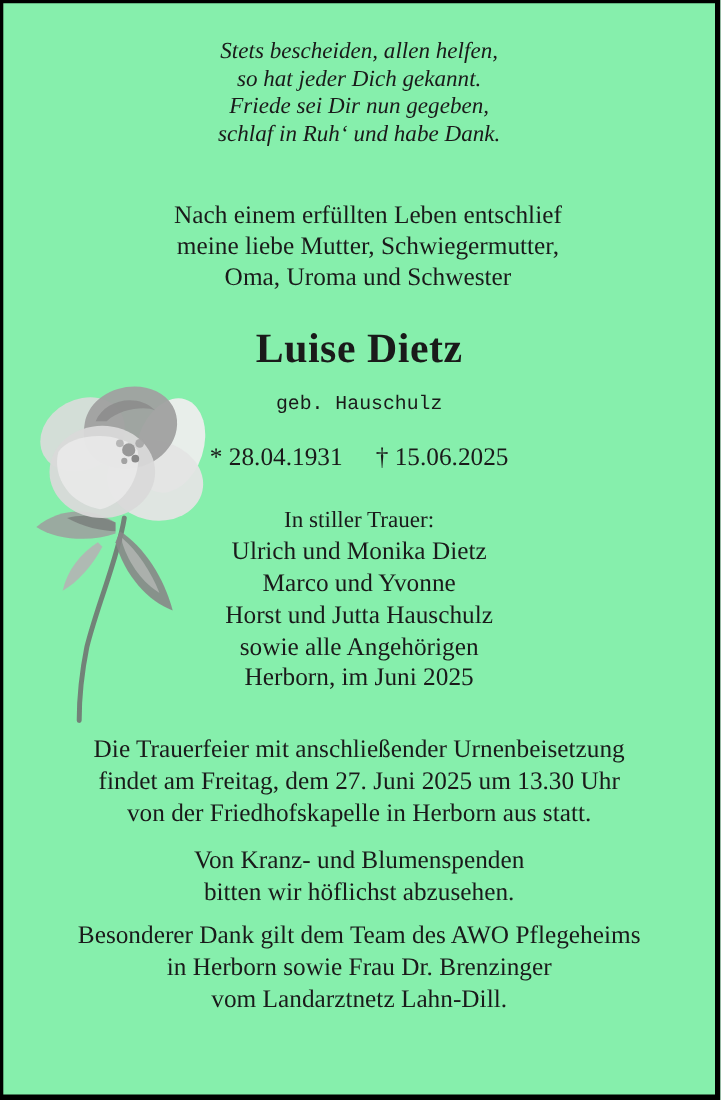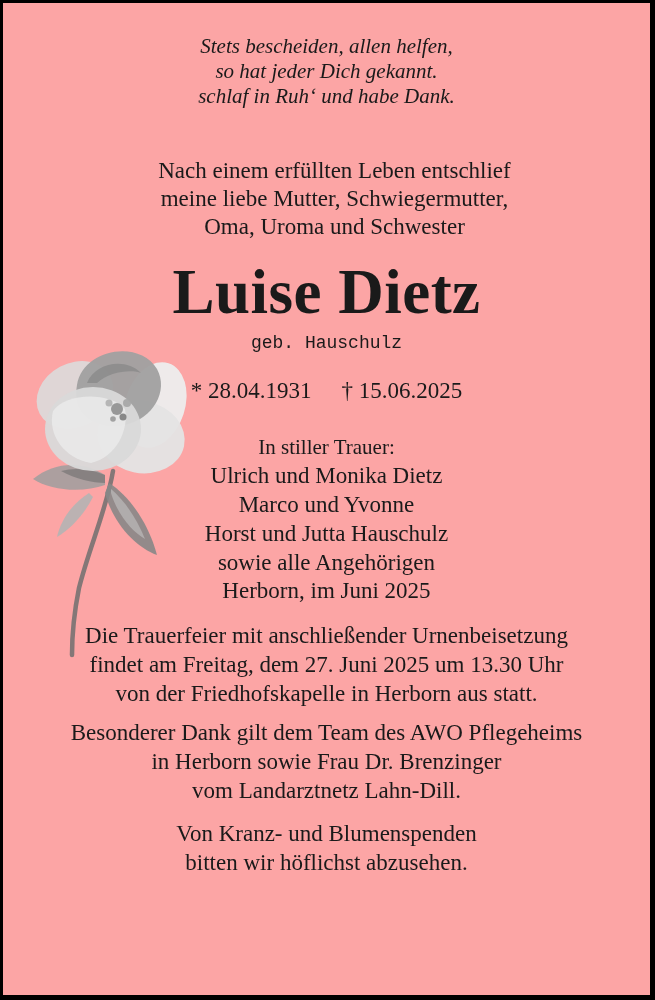--- a/index.html
+++ b/index.html
@@ -11,42 +11,42 @@
     width: 655px;
     height: 1000px;
     font-family: "Liberation Serif", serif;
     color: #1a1a1a;
   }
   .notice {
     position: relative;
     box-sizing: border-box;
     width: 655px;
     height: 1000px;
-    background: #fca5a5;
+    background: #86efac;
     border-style: solid;
     border-color: #000000;
     border-width: 3px 5px 5px 3px;
     text-align: center;
     overflow: hidden;
   }
   .poem {
     margin-top: 31px;
     font-style: italic;
     font-size: 21px;
     line-height: 25px;
   }
   .intro {
     margin-top: 48px;
     font-size: 23px;
     line-height: 28px;
     padding-left: 16px;
   }
   .name {
     margin: 22px 0 0 0;
-    font-size: 63px;
+    font-size: 38px;
     line-height: 58px;
     font-weight: bold;
     letter-spacing: 0.5px;
     text-align: center;
   }
   .maiden {
     margin-top: 9px;
     font-size: 18px;
     line-height: 27px;
     font-family: Liberation Mono, monospace;
@@ -71,21 +71,21 @@
     line-height: 29px;
   }
   .place-date {
     font-size: 23px;
     line-height: 28px;
   }
   .para {
     font-size: 23px;
     line-height: 29px;
   }
-  .para.funeral { margin-top: 16px; }
+  .para.funeral { margin-top: 36px; }
   .para.flowers { margin-top: 14px; }
   .para.thanks  { margin-top: 10px; }
   .flower {
     position: absolute;
     left: 10px;
     top: 330px;
     width: 180px;
     height: 335px;
     pointer-events: none;
   }
@@ -118,20 +118,21 @@
     <circle cx="104" cy="76" r="6" fill="#8f8f8f" opacity="0.9"></circle>
     <circle cx="114" cy="70" r="4" fill="#a5a5a5" opacity="0.9"></circle>
     <circle cx="96" cy="70" r="3.5" fill="#b0b0b0" opacity="0.9"></circle>
     <circle cx="110" cy="84" r="3.5" fill="#7d7d7d" opacity="0.9"></circle>
     <circle cx="100" cy="86" r="2.8" fill="#9a9a9a" opacity="0.9"></circle>
   </svg>
 
   <div class="poem">
     <div>Stets bescheiden, allen helfen,</div>
     <div>so hat jeder Dich gekannt.</div>
+    <div>Friede sei Dir nun gegeben,</div>
     <div>schlaf in Ruh‘ und habe Dank.</div>
   </div>
 
   <div class="intro">
     <div>Nach einem erfüllten Leben entschlief</div>
     <div>meine liebe Mutter, Schwiegermutter,</div>
     <div>Oma, Uroma und Schwester</div>
   </div>
 
   <h1 class="name">Luise Dietz</h1>
@@ -152,24 +153,24 @@
   </div>
 
   <div class="place-date">Herborn, im Juni 2025</div>
 
   <div class="para funeral">
     <div>Die Trauerfeier mit anschließender Urnenbeisetzung</div>
     <div>findet am Freitag, dem 27. Juni 2025 um 13.30 Uhr</div>
     <div>von der Friedhofskapelle in Herborn aus statt.</div>
   </div>
 
+  <div class="para flowers">
+    <div>Von Kranz- und Blumenspenden</div>
+    <div>bitten wir höflichst abzusehen.</div>
+  </div>
+
   <div class="para thanks">
     <div>Besonderer Dank gilt dem Team des AWO Pflegeheims</div>
     <div>in Herborn sowie Frau Dr. Brenzinger</div>
     <div>vom Landarztnetz Lahn-Dill.</div>
   </div>
 
-  <div class="para flowers">
-    <div>Von Kranz- und Blumenspenden</div>
-    <div>bitten wir höflichst abzusehen.</div>
-  </div>
-
 </div>
 
 </body></html>

